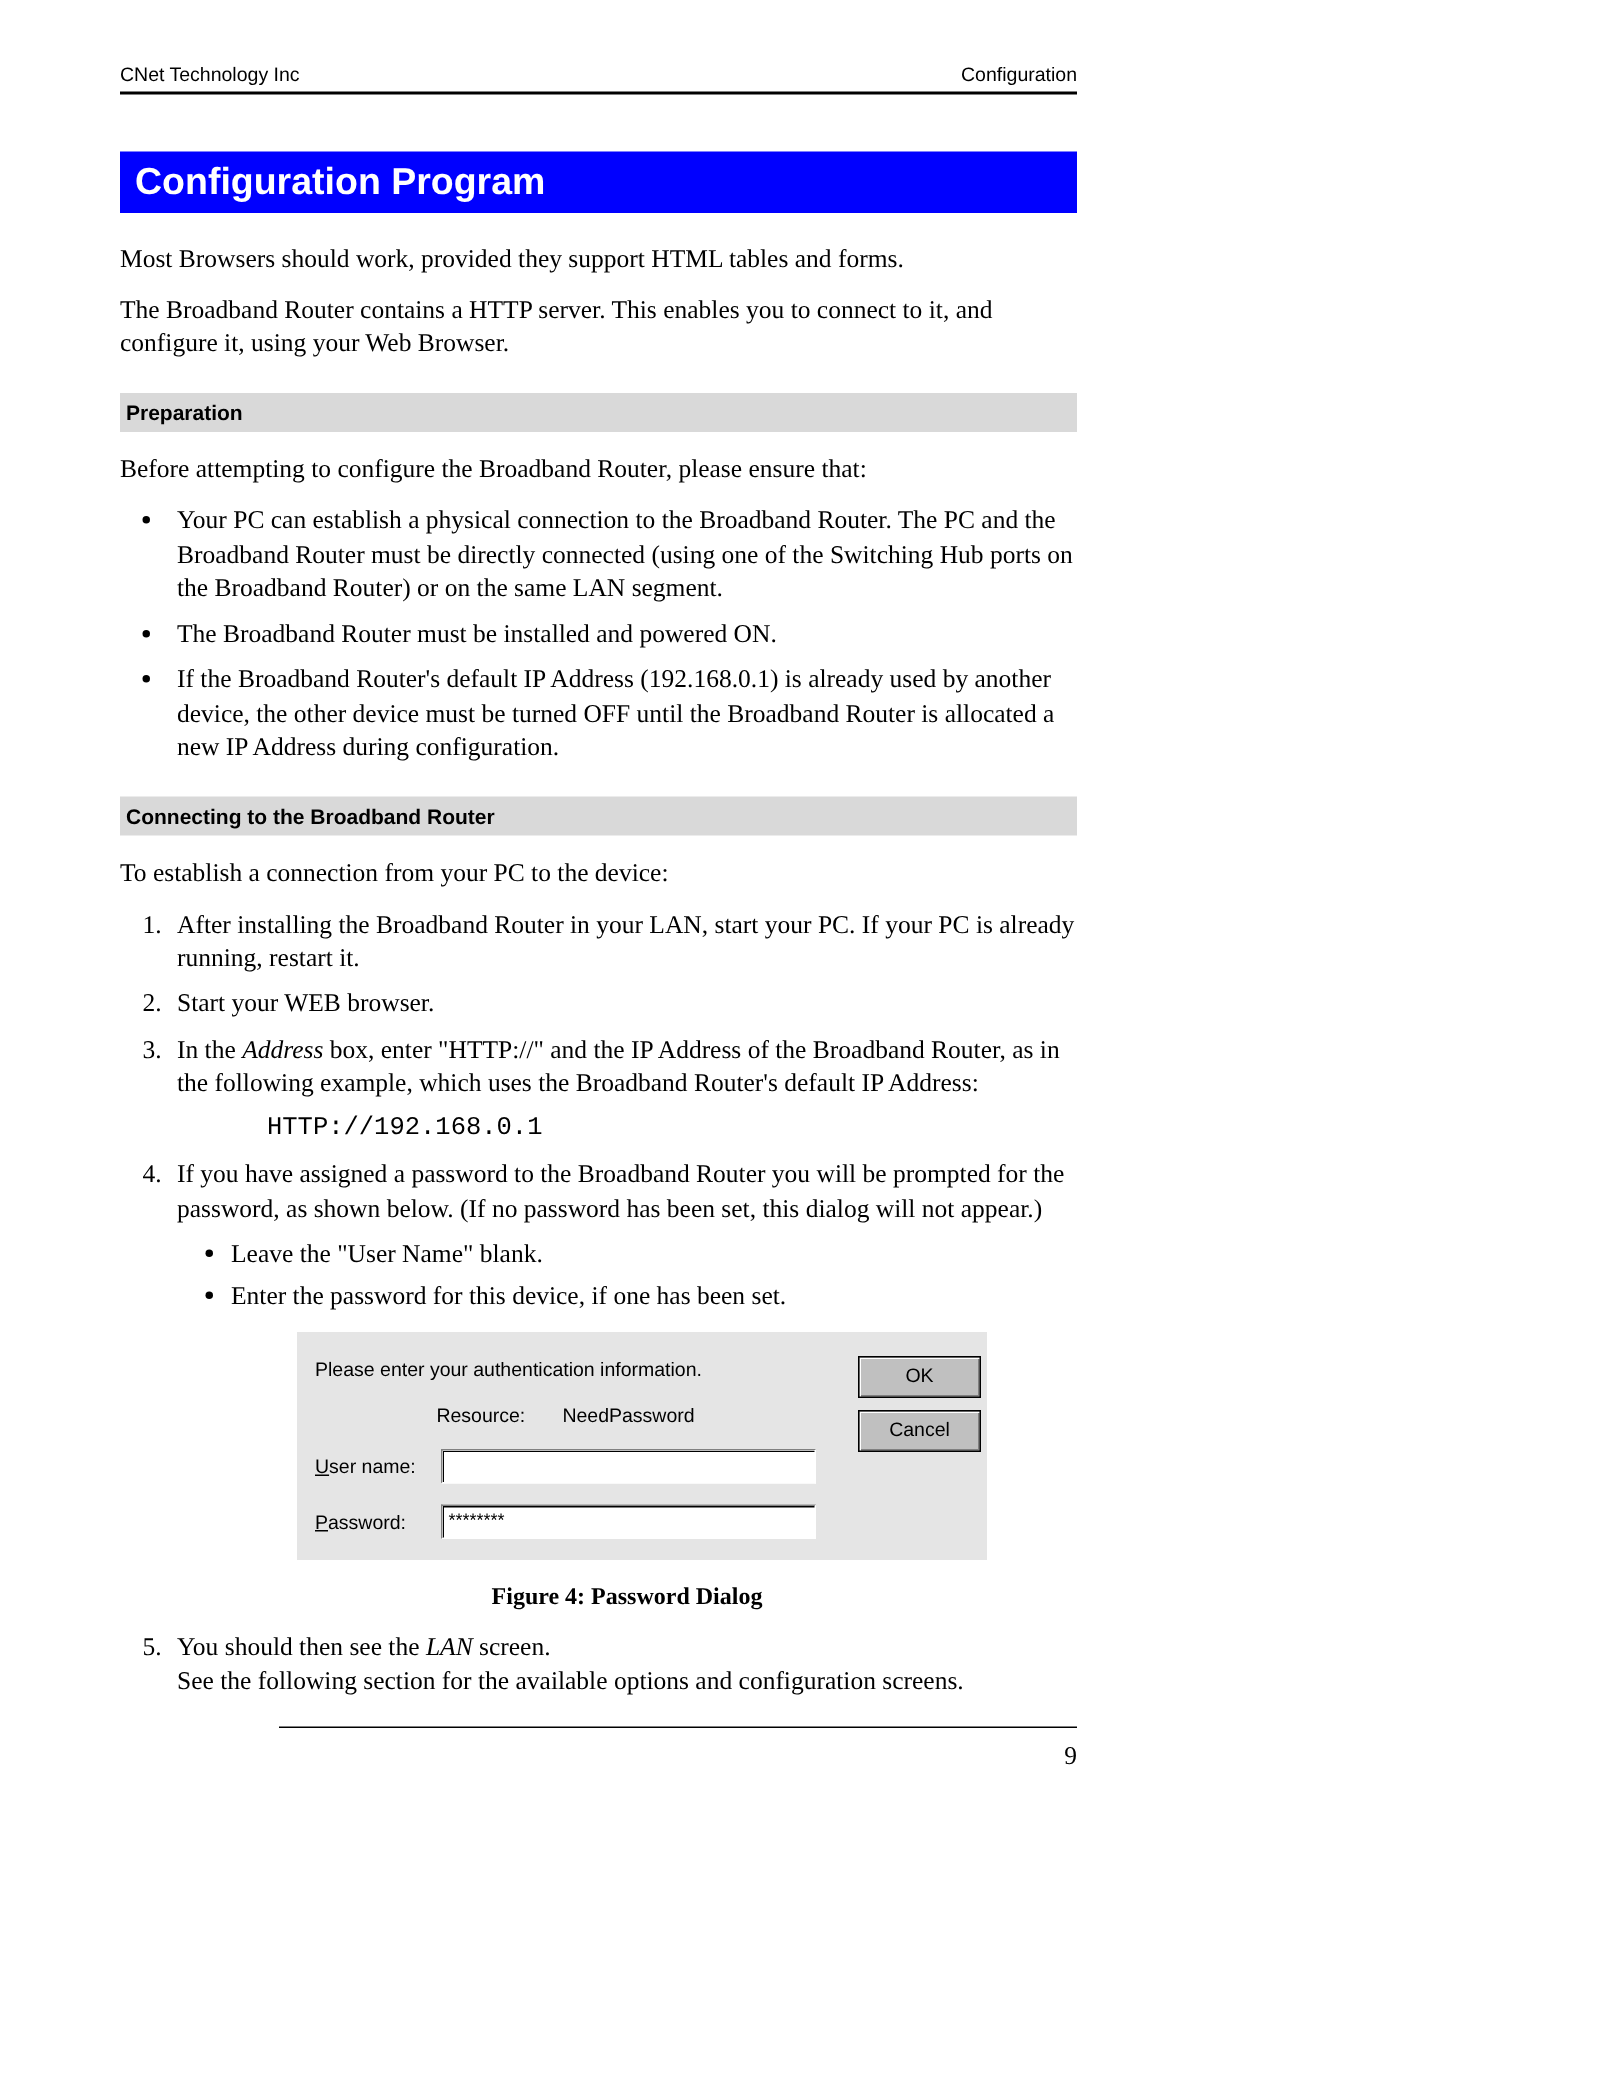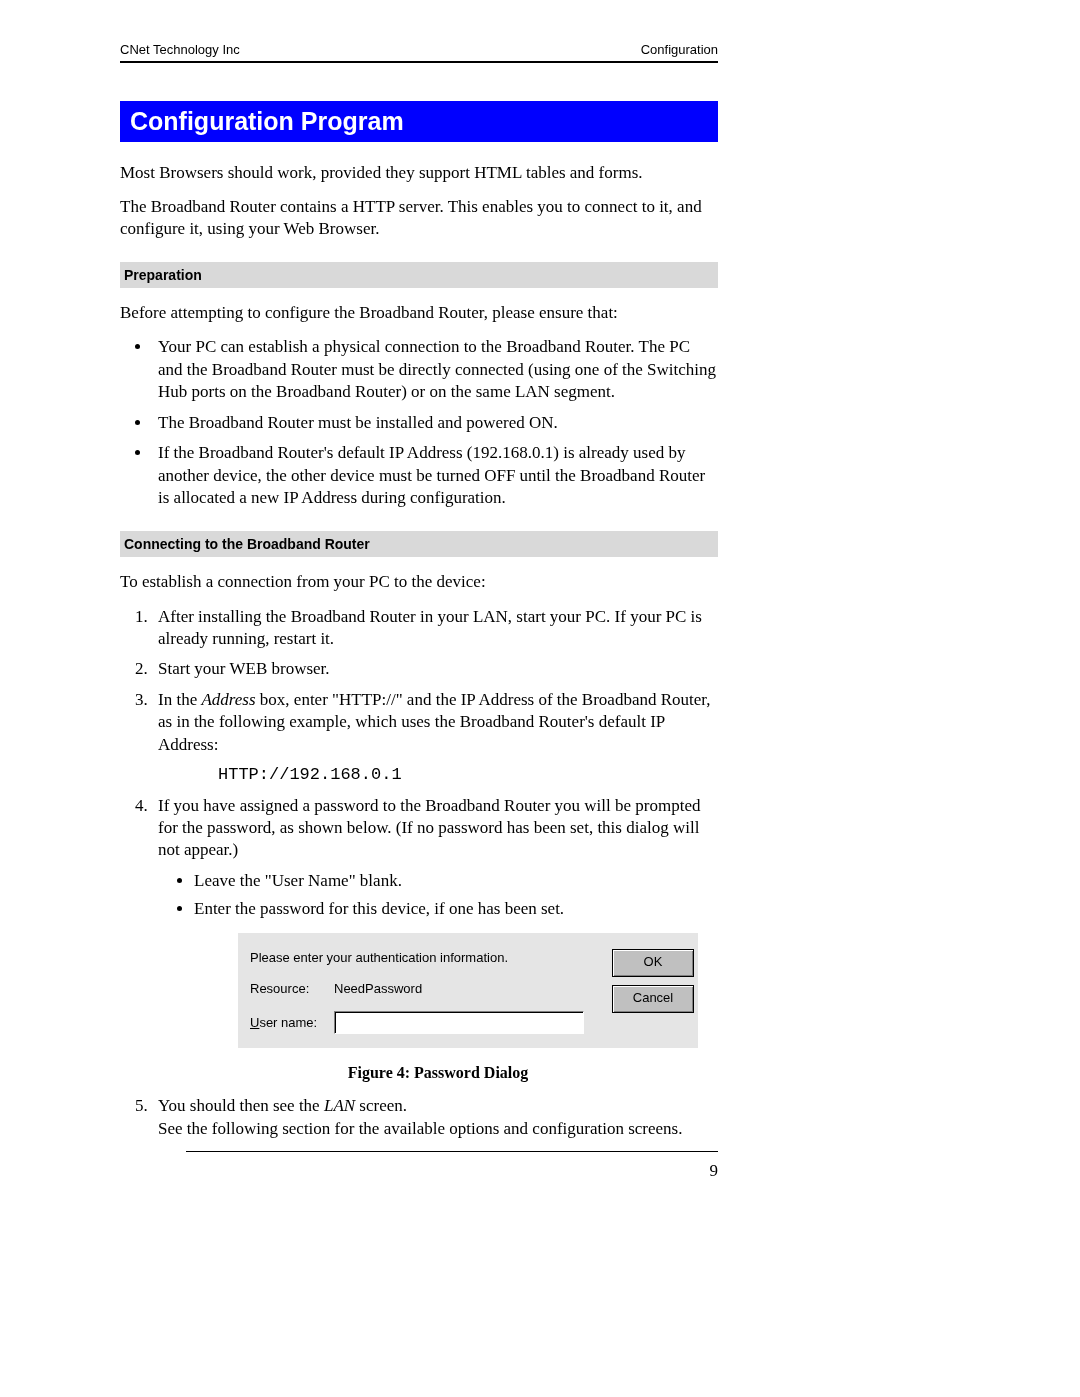--- a/index.html
+++ b/index.html
@@ -7,21 +7,21 @@
     padding: 0;
     background: #ffffff;
     font-family: "Times New Roman", Times, serif;
     font-size: 17px;
     color: #000;
   }
   .page {
     width: 904px;
     min-height: 1397px;
     box-sizing: border-box;
-    padding: 42px 186px 40px 120px;
+    padding: 42px 186px 40px 80px;
     position: relative;
   }
   .header-line {
     display: flex;
     justify-content: space-between;
     font-family: Arial, Helvetica, sans-serif;
     font-size: 13px;
     padding-bottom: 4px;
     border-bottom: 2px solid #000;
     margin-bottom: 38px;
@@ -161,20 +161,21 @@
     font-size: 13px;
     text-align: center;
     line-height: 24px;
     margin-bottom: 8px;
     margin-left: 16px;
   }
   .dlg-row {
     display: flex;
     align-items: center;
     margin-top: 14px;
+    justify-content: center;
   }
   .dlg-label {
     width: 84px;
   }
   .dlg-input {
     flex: 1;
     height: 21px;
     background: #fff;
     border: 1px solid #808080;
     border-right-color: #fff;
@@ -236,20 +237,24 @@
           <div class="dlg-left">
             <div class="dlg-instr">Please enter your authentication information.</div>
             <div class="dlg-row">
               <span class="dlg-label">Resource:</span>
               <span>NeedPassword</span>
             </div>
             <div class="dlg-row">
               <span class="dlg-label underline-first">User name:</span>
               <span class="dlg-input"></span>
             </div>
+            <div class="dlg-row">
+              <span class="dlg-label underline-first">Password:</span>
+              <span class="dlg-input">********</span>
+            </div>
           </div>
           <div class="dlg-right">
             <div class="dlg-btn">OK</div>
             <div class="dlg-btn">Cancel</div>
           </div>
         </div>
       </div>
 
       <div class="figure-caption">Figure 4: Password Dialog</div>
     </li>

